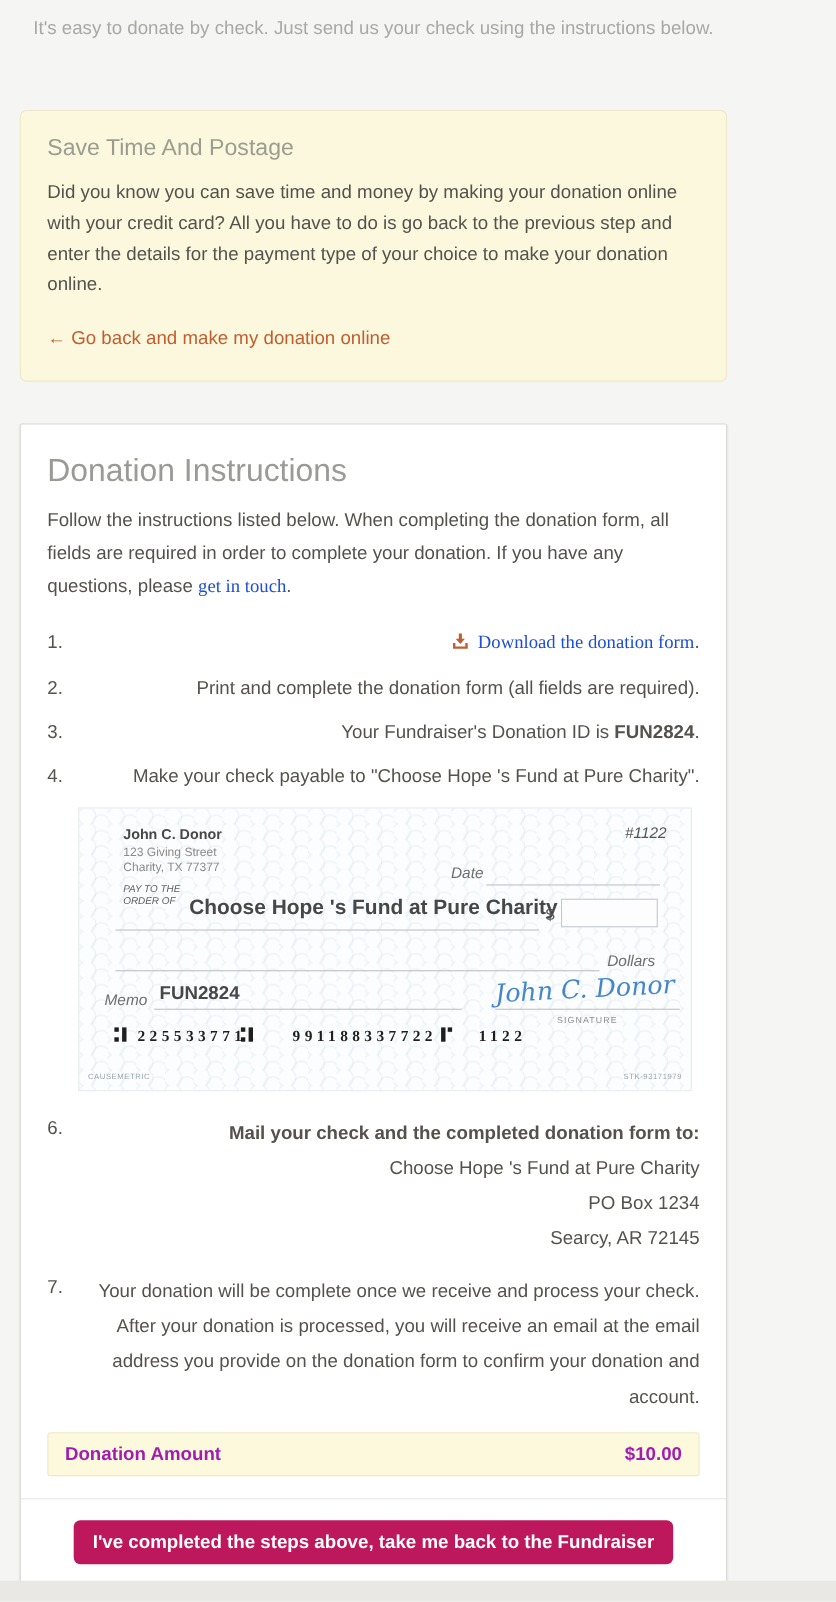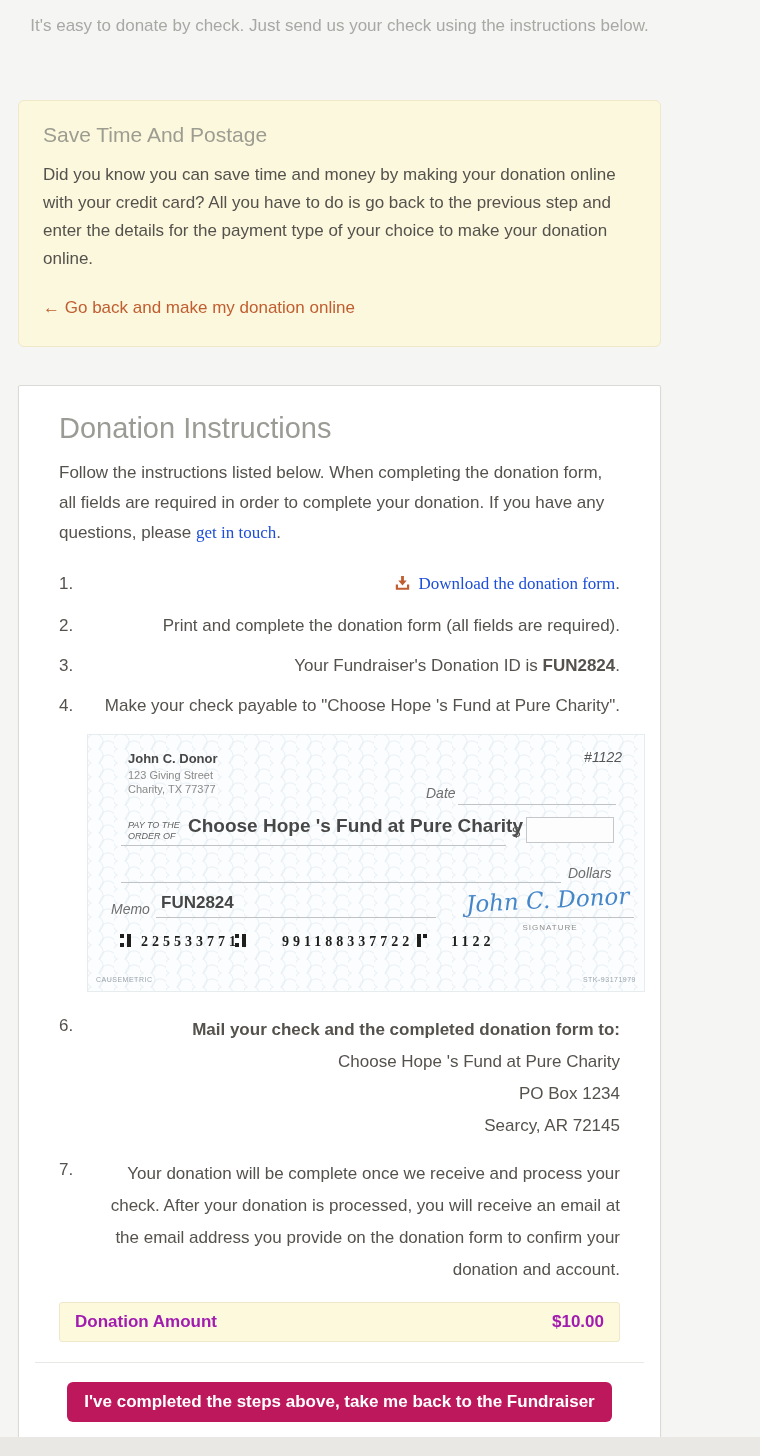--- a/index.html
+++ b/index.html
@@ -33,21 +33,21 @@
   .notice .back-link{
     display:inline-block;margin-top:21px;font-size:17px;line-height:28px;
     color:#c05e31;text-decoration:none;cursor:pointer;
   }
 
   
   .card{
     margin-top:38px;box-sizing:border-box;
     background:#ffffff;border:1px solid #dadad6;border-radius:2px;
     box-shadow:0 1px 2px rgba(0,0,0,0.06);
-    padding:0 40px;
+    padding:0 24px;
   }
   .card h1{
     margin:24px 0 0;font-size:29px;font-weight:300;color:#9b9b95;line-height:36px;
   }
   .card-intro{
     margin:12px 0 0;font-size:17px;line-height:30px;color:#55524d;
   }
   .orange-link{color:#1d4ed8;text-decoration:none;cursor:pointer;font-family:Liberation Serif, serif;}
 
   .steps{margin-top:24px;}
@@ -75,21 +75,21 @@
   .check .abs{position:absolute;}
   .chk-label{font-style:italic;color:#6e6e6e;}
   .chk-dark{color:#474747;font-weight:bold;}
   .chk-line{border-bottom:1px solid #bfc3c6;}
   .payer-name{left:40px;top:16px;font-size:13px;}
   .payer-a1{left:40px;top:34px;font-size:11px;color:#8a8a88;}
   .payer-a2{left:40px;top:48px;font-size:11px;color:#8a8a88;}
   .chk-number{right:22px;top:14px;font-size:14px;font-style:italic;color:#555;}
   .date-label{left:338px;top:50px;font-size:14px;text-align:center;}
   .date-line{left:370px;top:40px;width:158px;height:29px;}
-  .payto{left:40px;top:85px;font-size:9px;line-height:11px;font-style:italic;color:#5f5f5f;}
+  .payto{left:40px;top:68px;font-size:9px;line-height:11px;font-style:italic;color:#5f5f5f;}
   .payee{left:100px;top:80px;font-size:19px;}
   .payee-line{left:33px;top:80px;width:385px;height:30px;}
   .dollar-sign{left:424px;top:88px;font-size:15px;color:#555;}
   .amount-box{left:438px;top:82px;width:88px;height:26px;background:#fdfdfd;border:1px solid #c5c8cb;box-sizing:border-box;}
   .dollars-line{left:33px;top:118px;width:440px;height:29px;}
   .dollars-label{left:480px;top:130px;font-size:14px;}
   .memo-label{left:23px;top:166px;font-size:14px;}
   .memo-value{left:73px;top:158px;font-size:17px;}
   .memo-line{left:68px;top:155px;width:280px;height:27px;}
   .sig-text{

